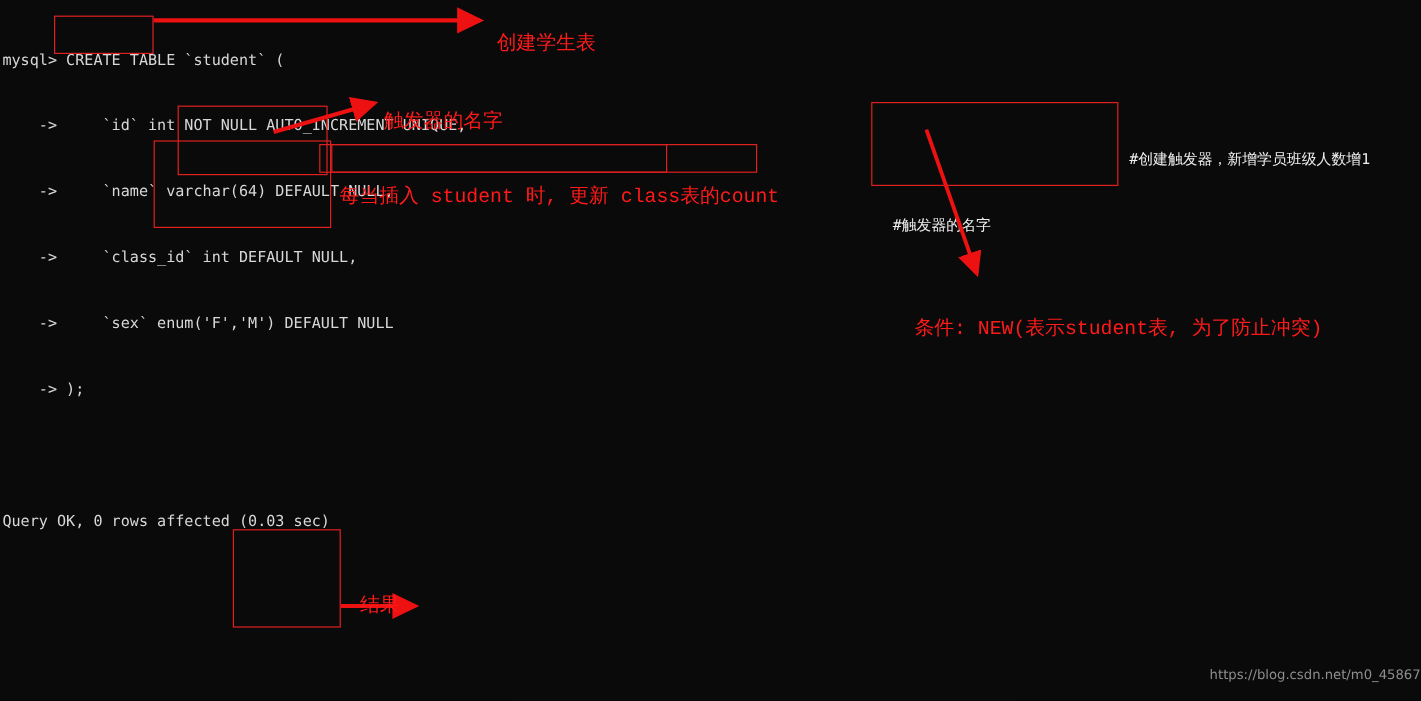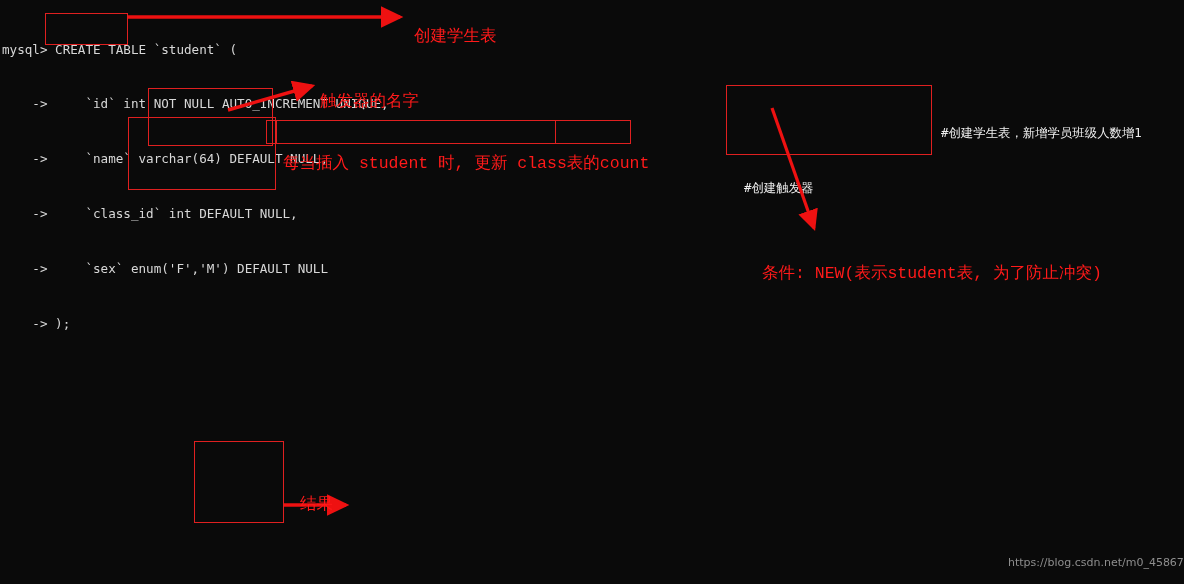--- a/index.html
+++ b/index.html
@@ -74,20 +74,21 @@
 <div id="screen">
 
   <div class="term">
     <div class="line">mysql&gt; CREATE TABLE `student` (</div>
     <div class="line">    -&gt;     `id` int NOT NULL AUTO_INCREMENT UNIQUE,</div>
     <div class="line">    -&gt;     `name` varchar(64) DEFAULT NULL,</div>
     <div class="line">    -&gt;     `class_id` int DEFAULT NULL,</div>
     <div class="line">    -&gt;     `sex` enum('F','M') DEFAULT NULL</div>
     <div class="line">    -&gt; );</div>
     <div class="line"></div>
+    <div class="line">Query OK, 0 rows affected (0.03 sec)</div>
     
     
     
     
     
     
     
     
     
     
@@ -104,22 +105,22 @@
     
     
     
     
     
     
     
     
   </div>
 
-  <div class="anno cmt" style="left:941px; top:122px;">#创建学生表，新增学员班级人数增1</div>
-  <div class="anno cmt" style="left:744px; top:177px;">#创建触发器</div>
+  <div class="anno cmt" style="left:941px; top:122px;">#创建触发器，新增学员班级人数增1</div>
+  <div class="anno cmt" style="left:744px; top:177px;">#触发器的名字</div>
 
   <div class="rect" style="left:45px;  top:13px;  width:83px;  height:32px;"></div>
   <div class="rect" style="left:148px; top:88px;  width:125px; height:58px;"></div>
   <div class="rect" style="left:128px; top:117px; width:148px; height:73px;"></div>
   <div class="rect" style="left:266px; top:120px; width:290px; height:24px;"></div>
   <div class="rect" style="left:276px; top:120px; width:355px; height:24px;"></div>
   <div class="rect" style="left:726px; top:85px;  width:206px; height:70px;"></div>
   <div class="rect" style="left:194px; top:441px; width:90px;  height:82px;"></div>
 
   <svg class="arrows" viewBox="0 0 1184 584">

